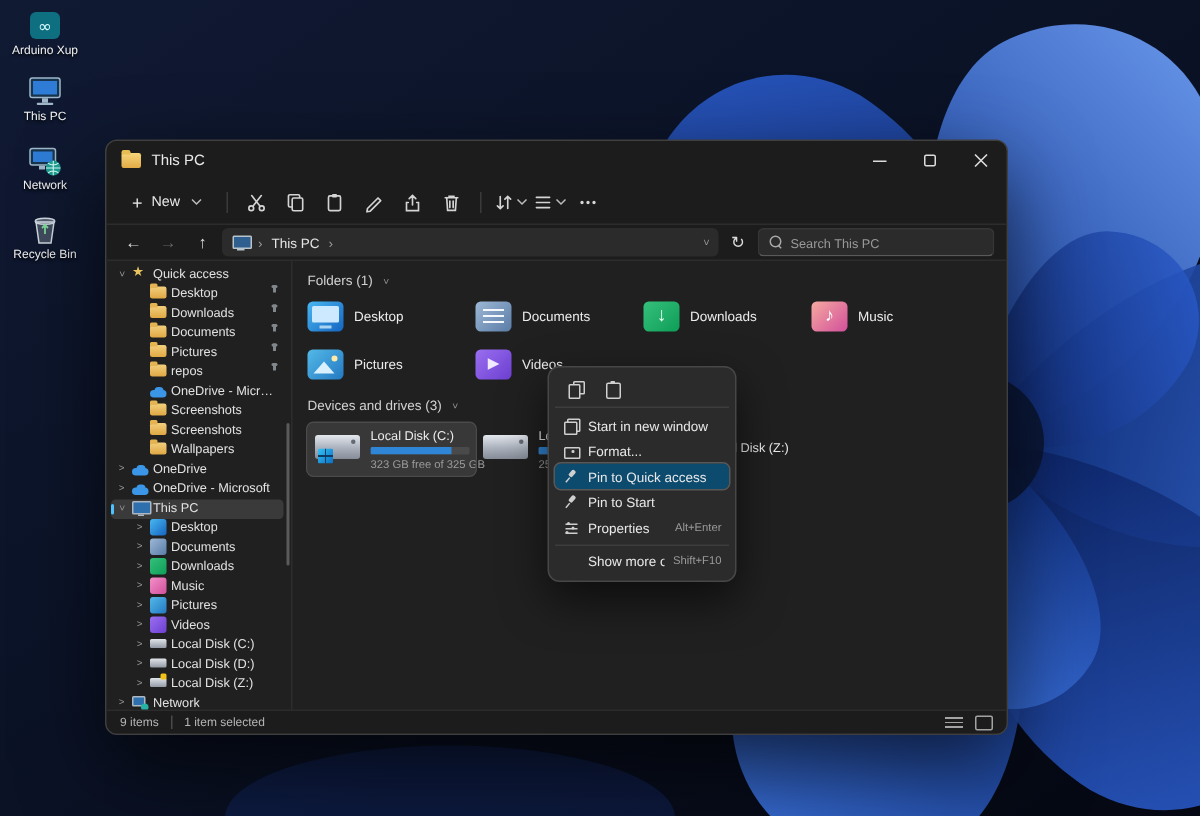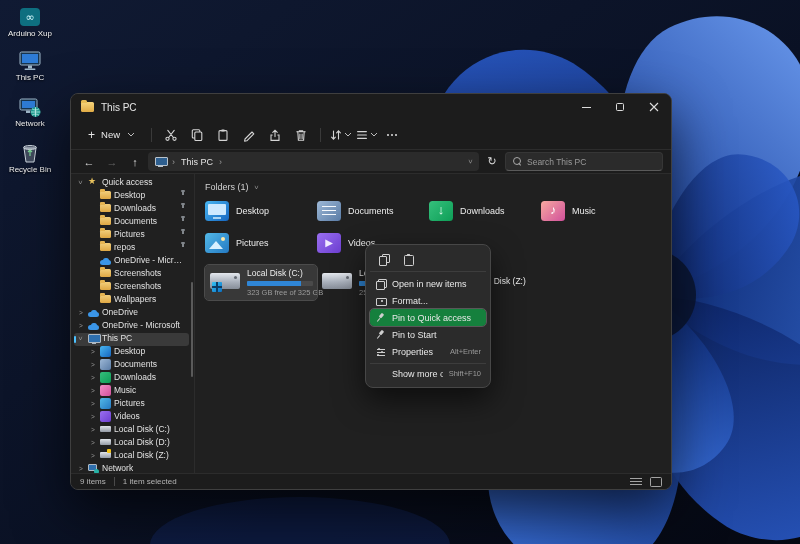--- a/index.html
+++ b/index.html
@@ -127,21 +127,21 @@
 
   
   .ctxmenu{position:absolute;left:294px;top:150px;width:126px;background:#2b2b2b;border:1px solid #474747;border-radius:8px;box-shadow:0 12px 30px rgba(0,0,0,.6);padding:4px;z-index:9}
   .ctx-iconrow{display:flex;gap:12px;padding:4px 8px 6px;border-bottom:1px solid #3d3d3d;margin-bottom:3px}
   .cxi{width:12px;height:12px;position:relative}
   .cxi.copy::after{content:"";position:absolute;left:4px;top:.5px;width:6px;height:7.5px;border:1px solid #d0d0d0;border-radius:1px}
   .cxi.copy::before{content:"";position:absolute;left:1px;top:3px;width:6px;height:7.5px;border:1px solid #d0d0d0;border-radius:1px;background:#2b2b2b;z-index:1}
   .cxi.paste::before{content:"";position:absolute;left:2px;top:2px;width:8px;height:9px;border:1px solid #d0d0d0;border-radius:1.5px}
   .cxi.paste::after{content:"";position:absolute;left:4.5px;top:.8px;width:3px;height:2.2px;background:#d0d0d0;border-radius:.5px}
   .ctxitem{display:flex;align-items:center;gap:6px;height:17px;padding:0 5px;border-radius:4px;font-size:9px;color:#e8e8e8}
-  .ctxitem.hl{background:#15803d;outline:1px solid #585858}
+  .ctxitem.hl{background:#0c4a6e;outline:1px solid #585858}
   .ctxitem.septop{border-top:1px solid #3d3d3d;border-radius:0;margin-top:3px;height:20px}
   .mlabel{flex:1;white-space:nowrap;overflow:hidden}
   .mshort{font-size:7.5px;color:#9a9a9a;white-space:nowrap}
   .mic{width:11px;height:11px;position:relative;flex:0 0 11px}
   .mic.open::before{content:"";position:absolute;left:1px;top:2.5px;width:9px;height:6.5px;border:1px solid #cfcfcf;border-radius:1.5px}
   .mic.open::after{content:"";position:absolute;left:1px;top:1px;width:4px;height:2px;background:#cfcfcf;border-radius:1px}
   .mic.newwin::before{content:"";position:absolute;left:3px;top:1px;width:7px;height:7px;border:1px solid #cfcfcf;border-radius:1px}
   .mic.newwin::after{content:"";position:absolute;left:1px;top:3px;width:7px;height:7px;border:1px solid #cfcfcf;border-radius:1px;background:#2b2b2b}
   .mic.format::before{content:"";position:absolute;left:1px;top:3px;width:9px;height:5.5px;border:1px solid #cfcfcf;border-radius:1px}
   .mic.format::after{content:"";position:absolute;right:3px;top:5.2px;width:1.6px;height:1.6px;background:#cfcfcf;border-radius:50%}
@@ -541,20 +541,24 @@
           <div class="ftile">
             <span class="fic pictures"></span>
             <span class="fname">Pictures</span>
           </div>
 
           <div class="ftile">
             <span class="fic videos"></span>
             <span class="fname">Videos</span>
           </div>
         </div>
+      <div class="sechdr">
+        <span>Devices and drives (3)</span>
+        <span class="hchev">&gt;</span>
+      </div>
       <div class="drives">
 
           <div class="dtile sel">
             <span class="dic">
               <span class="logo show"></span>
 
             </span>
             <span class="dinfo">
               <span class="dname">Local Disk (C:)</span>
               <span class="dbar">
@@ -596,21 +600,21 @@
   <div class="ctxmenu">
     <div class="ctx-iconrow">
       <span class="cxi copy"></span>
       <span class="cxi paste"></span>
     </div>
     <div>
 
 
         <div class="ctxitem">
           <span class="mic newwin"></span>
-          <span class="mlabel">Open in new items</span>
+          <span class="mlabel">Start in new window</span>
           <span class="mshort"></span>
         </div>
 
         <div class="ctxitem">
           <span class="mic format"></span>
           <span class="mlabel">Format...</span>
           <span class="mshort"></span>
         </div>
 
         <div class="ctxitem hl">

